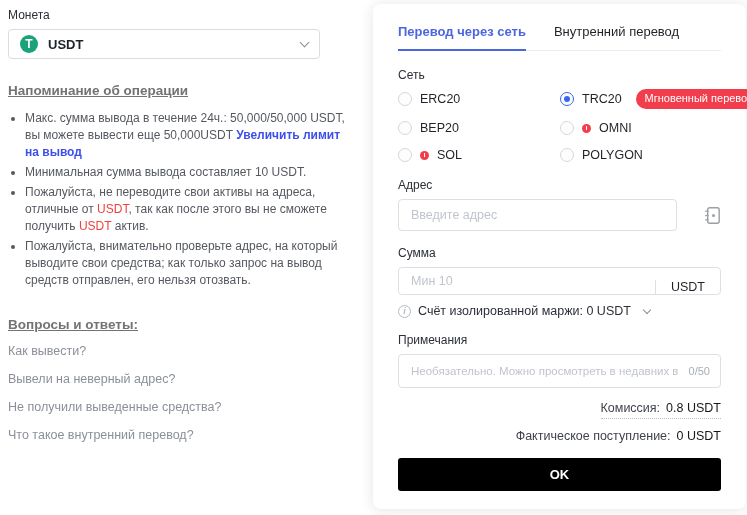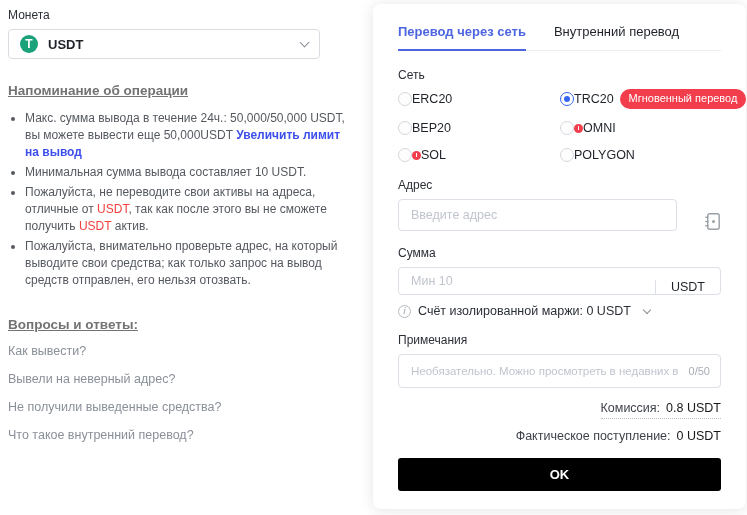--- a/index.html
+++ b/index.html
@@ -43,35 +43,35 @@
     position: absolute; left: 373px; top: 4px; width: 373px; height: 505px;
     background: #fff; border-radius: 8px; padding: 20px 25px 0;
     box-shadow: 0 1px 14px rgba(31,35,41,0.12);
   }
   .tabs { display: flex; gap: 28px; border-bottom: 1px solid #ececee; margin-bottom: 17px; }
   .tab { font-size: 13px; color: #1f2329; padding-bottom: 10px; cursor: pointer; }
   .tab.active { color: #4d66e0; border-bottom: 2px solid #4d66e0; margin-bottom: -1px; font-weight: bold; }
 
   .card .field-label { margin-top: 0; }
   .network-grid { display: grid; grid-template-columns: 162px 1fr; row-gap: 11px; margin-bottom: 15px; }
-  .net-option { display: flex; align-items: center; font-size: 12.5px; color: #1f2329; cursor: pointer; min-height: 16px; }
+  .net-option { display: flex; align-items: center; gap: 8px; font-size: 12.5px; color: #1f2329; cursor: pointer; min-height: 16px; }
   .radio { width: 14px; height: 14px; border-radius: 50%; border: 1px solid #d4d7dc; background: #fdfdfd; flex: 0 0 14px; position: relative; }
   .radio.selected { border: 1.5px solid #3766f2; }
   .radio.selected::after {
     content: ""; position: absolute; left: 50%; top: 50%; width: 6px; height: 6px;
     transform: translate(-50%,-50%); border-radius: 50%; background: #3766f2;
   }
   .warn-dot { width: 9px; height: 9px; border-radius: 50%; background: #f23d4c; position: relative; flex: 0 0 9px; }
   .warn-dot::after { content:""; position:absolute; left:4px; top:2px; width:1px; height:4px; background:#fff; }
   .badge {
     background: #f23d4c; color: #fff; font-size: 11px; line-height: 1;
     padding: 4px 9px 5px; border-radius: 10px; margin-left: 6px; white-space: nowrap;
   }
 
-  .addr-row { display: flex; align-items: flex-end; gap: 27px; margin-bottom: 15px; }
+  .addr-row { display: flex; align-items: center; gap: 27px; margin-bottom: 15px; }
   .text-input {
     width: 100%; height: 32px; border: 1px solid #dcdfe6; border-radius: 4px;
     padding: 0 12px; font-size: 12.5px; color: #1f2329; outline: none; background: #fff;
     font-family: "Liberation Sans", sans-serif;
   }
   .text-input::placeholder { color: #c0c4cc; }
   .addr-row .text-input { flex: 1; }
   .addr-book-btn { cursor: pointer; display: flex; align-items: center; }
 
   .amount-group { display: flex; align-items: flex-end; border: 1px solid #dcdfe6; border-radius: 4px; height: 28px; margin-bottom: 9px; overflow: hidden; }

